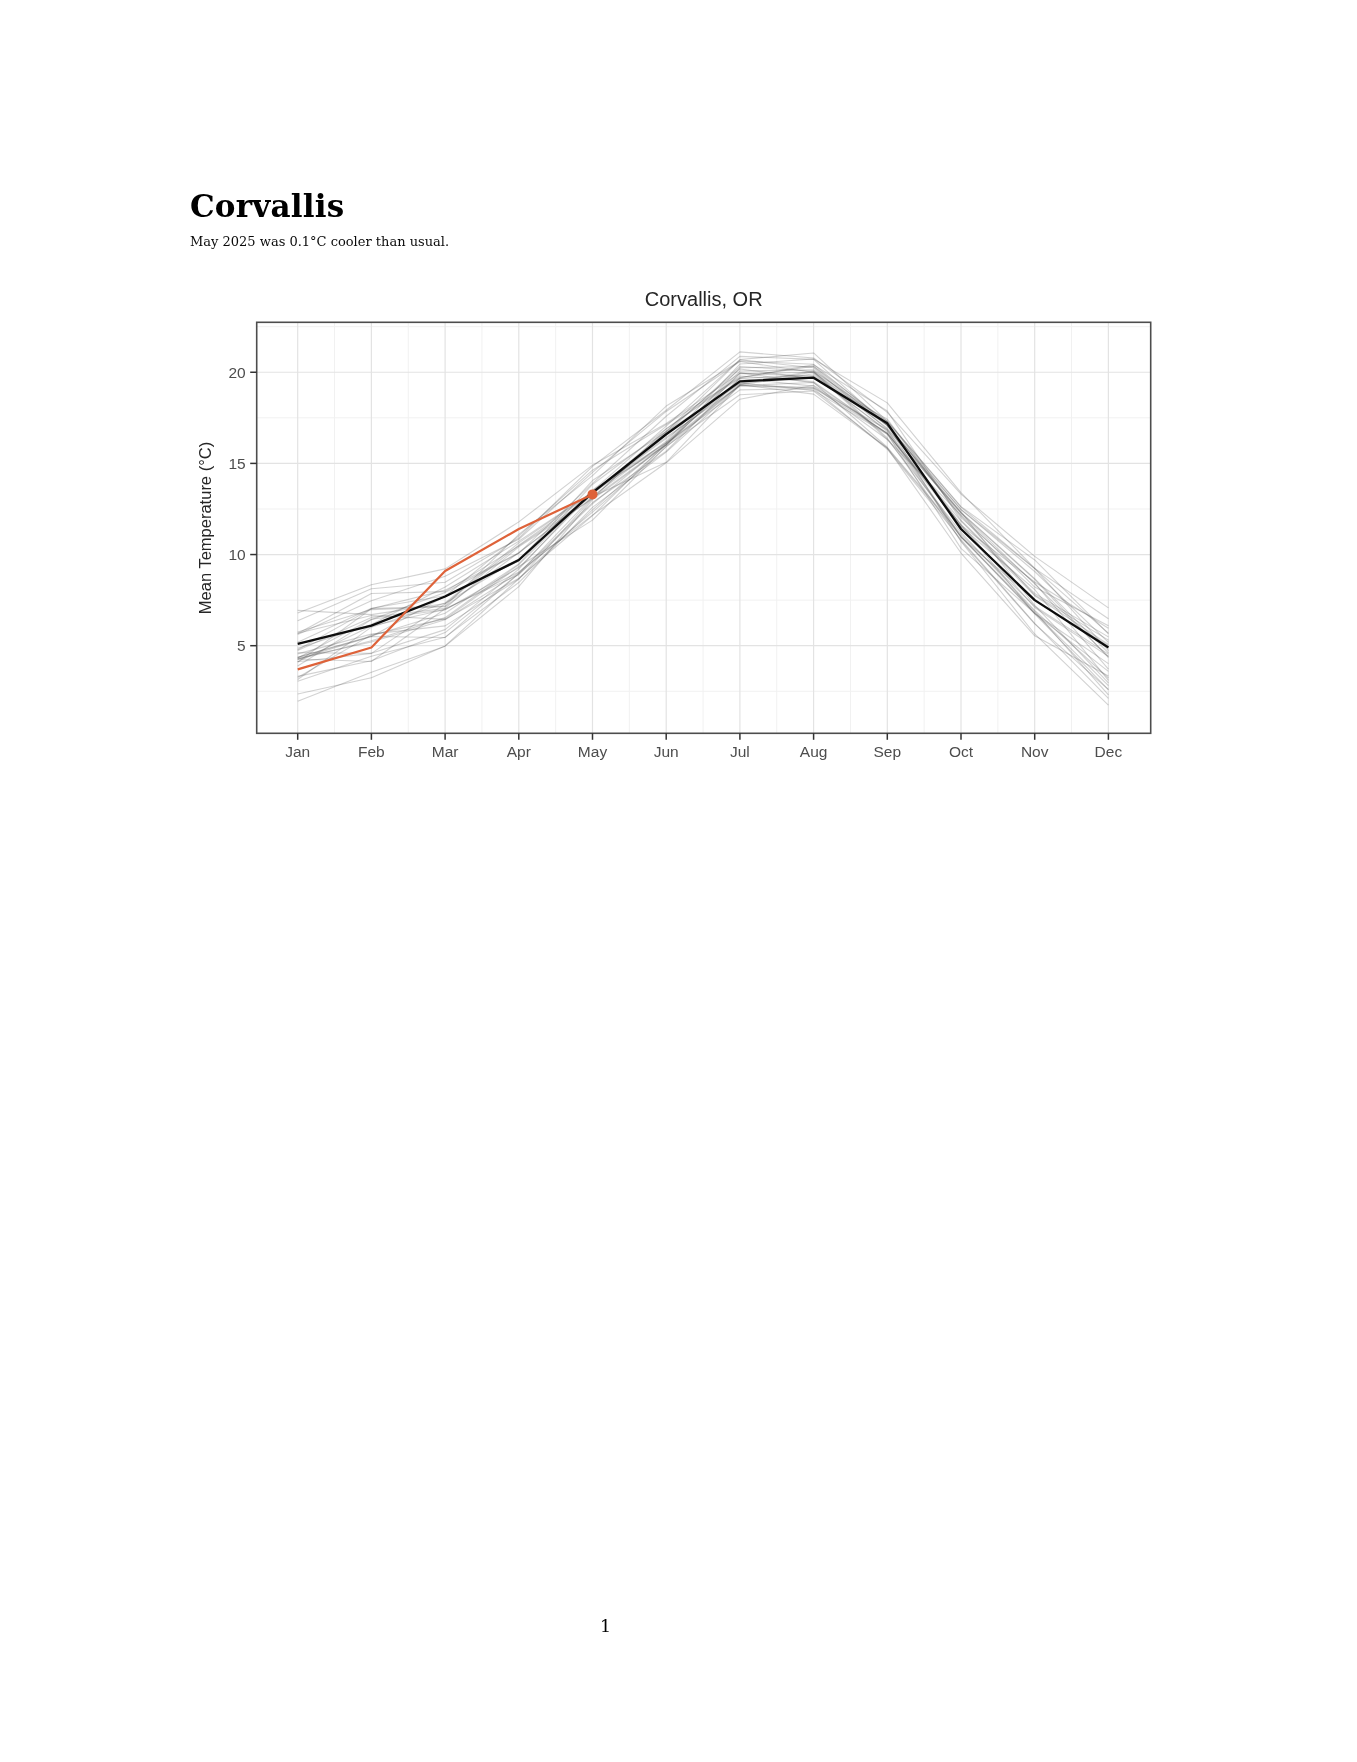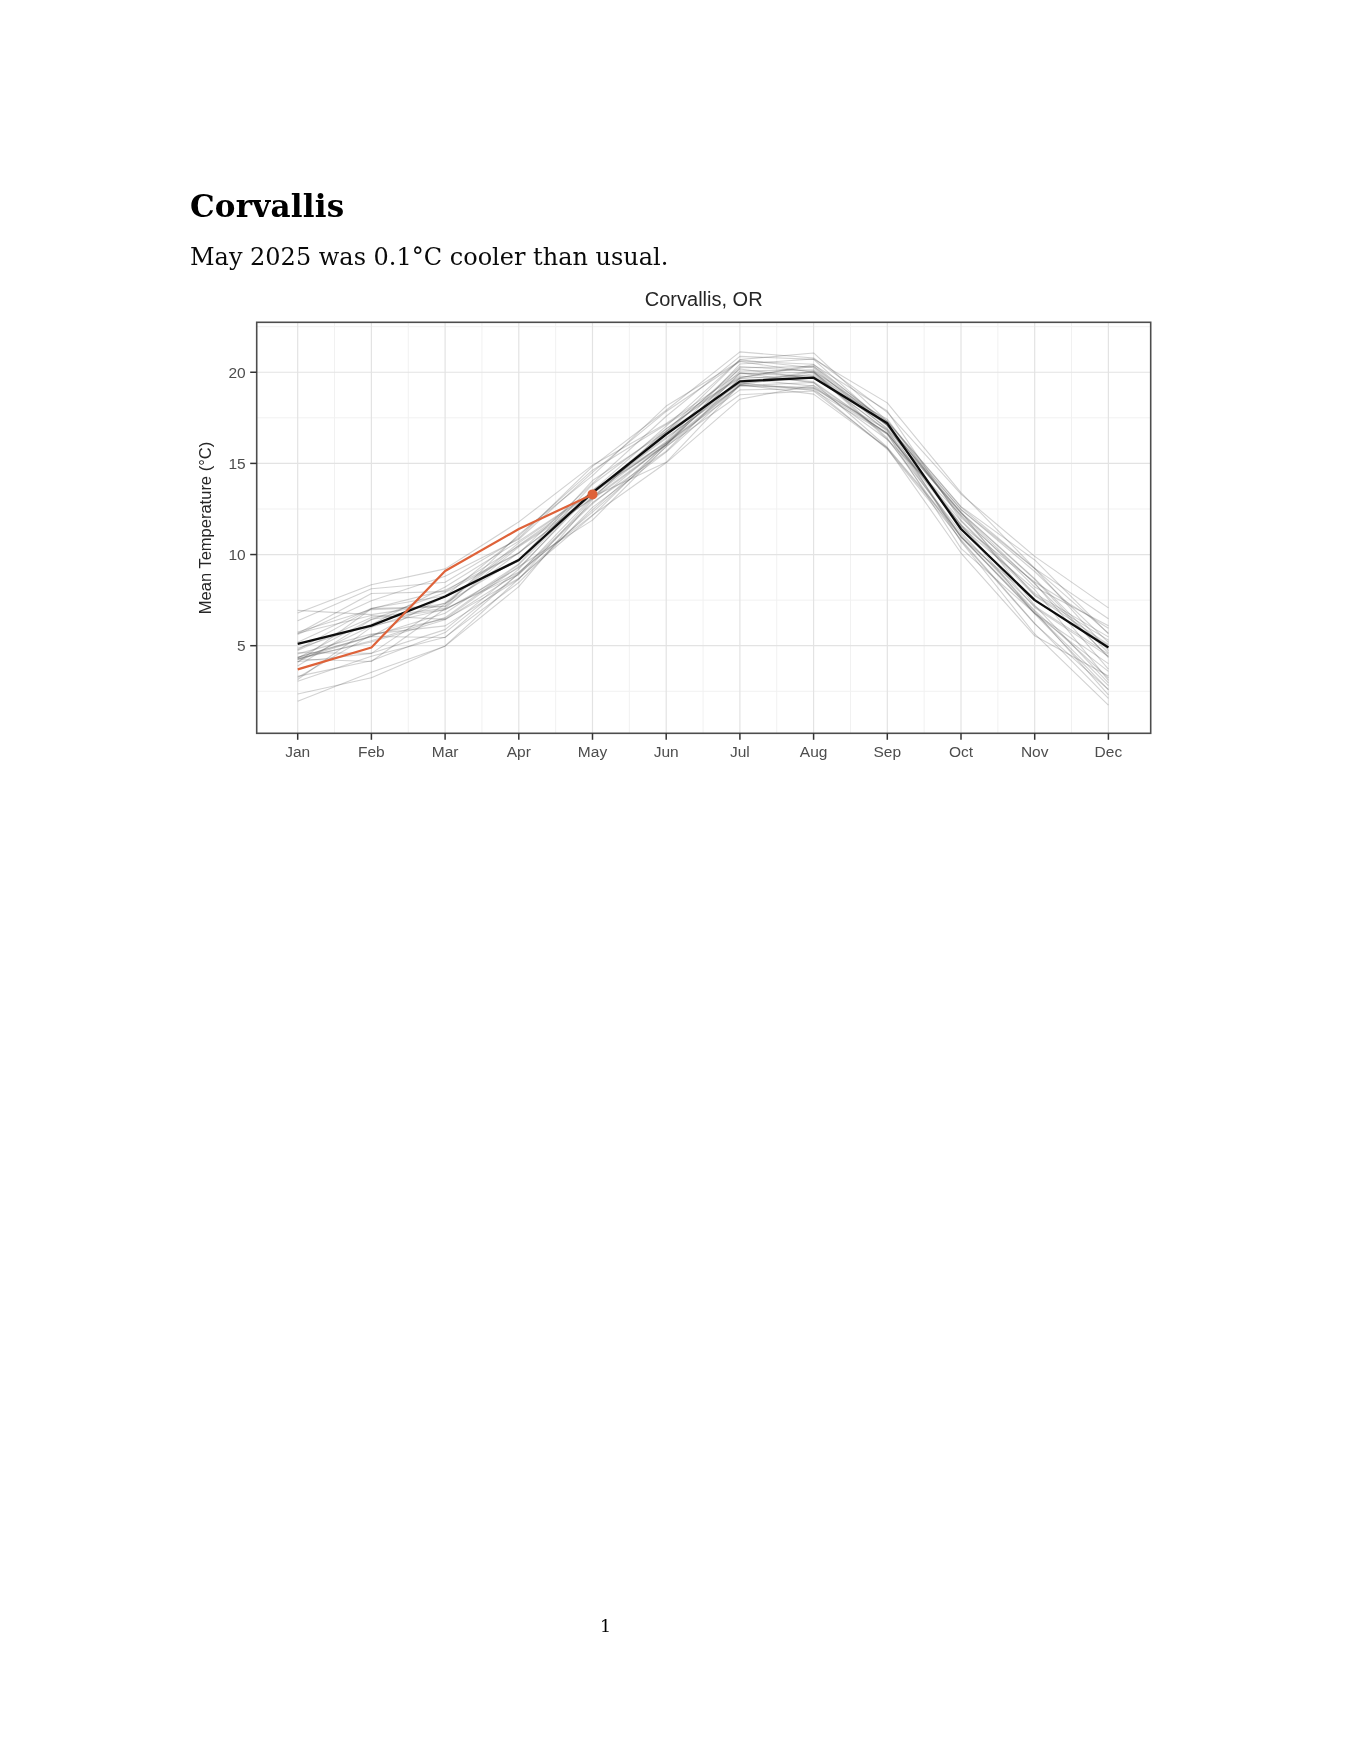--- a/index.html
+++ b/index.html
@@ -1,20 +1,20 @@
 <!DOCTYPE html>
 <html><head>
 <meta charset="utf-8">
 <style>
   html,body{margin:0;padding:0;background:#ffffff;}
   .page{position:relative;width:1211px;height:1762px;background:#ffffff;overflow:hidden;
         font-family:"DejaVu Serif", serif;}
   .doc-title{position:absolute;left:190px;top:188px;margin:0;font-size:31px;font-weight:700;
              color:#000;font-family:"DejaVu Serif", serif;letter-spacing:0.2px;}
-  .doc-subtitle{position:absolute;left:190px;top:243px;margin:0;font-size:24px;color:#0a0a0a;}
+  .doc-subtitle{position:absolute;left:190px;top:234px;margin:0;font-size:13px;color:#0a0a0a;}
   .figure-wrap{position:absolute;left:0;top:0;margin:0;}
   svg.chart{position:absolute;left:185px;top:272px;}
   svg.chart text{font-family:"Liberation Sans", sans-serif;}
   .chart-title-text{font-size:20px;fill:#262626;}
   .axis-title-text{font-size:16.5px;fill:#262626;}
   .tick-label-text{font-size:15.5px;fill:#4d4d4d;}
   .page-number{position:absolute;top:1616px;left:0;width:100%;text-align:center;
                font-size:17.5px;color:#000;}
 </style>
 </head>

